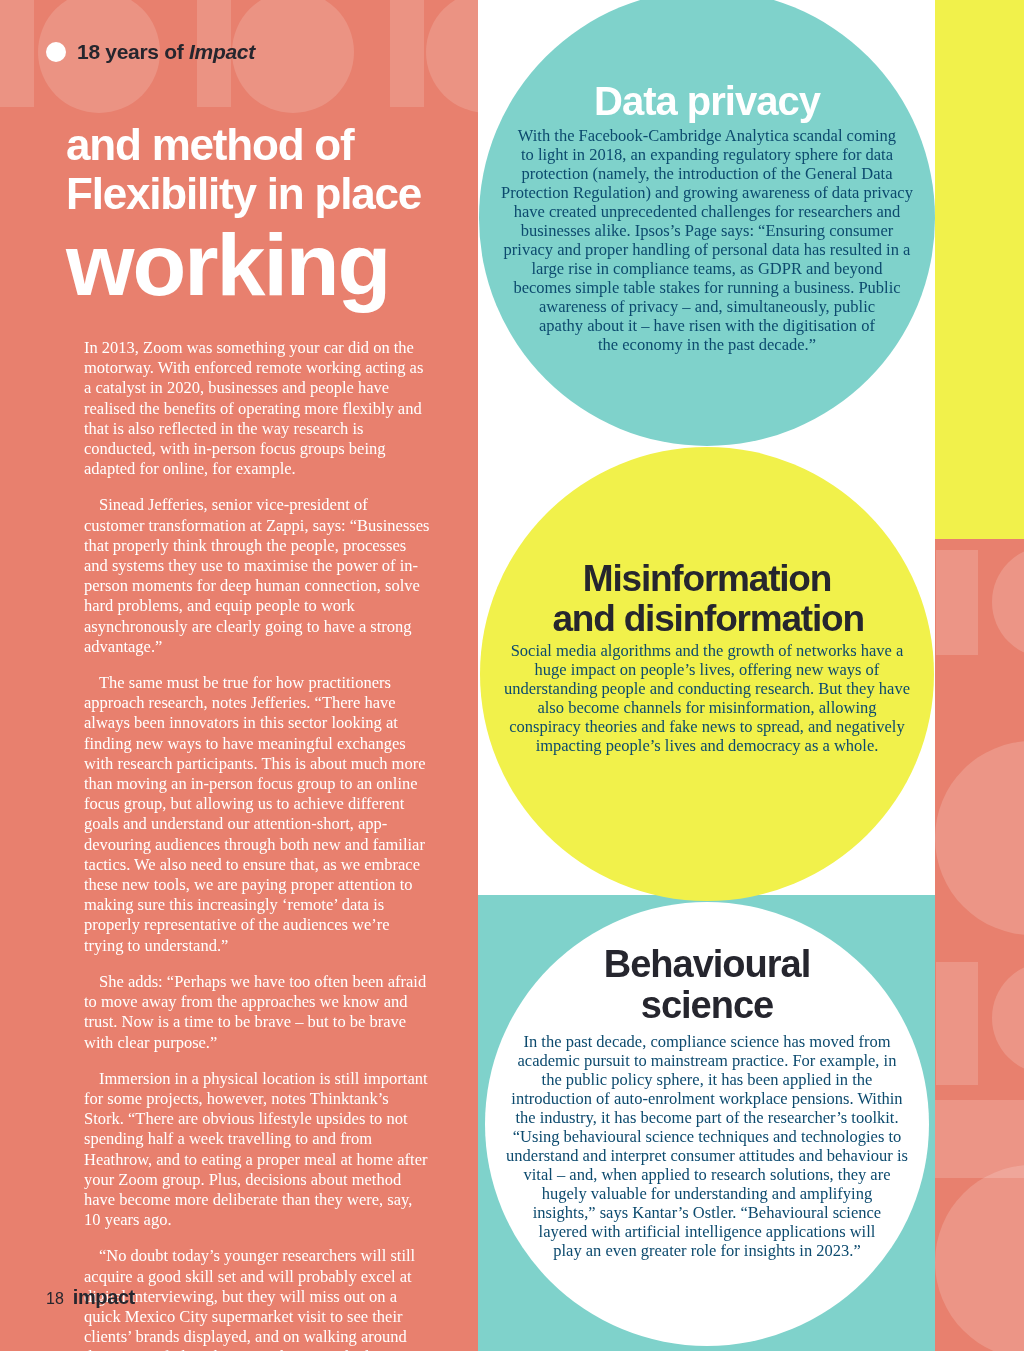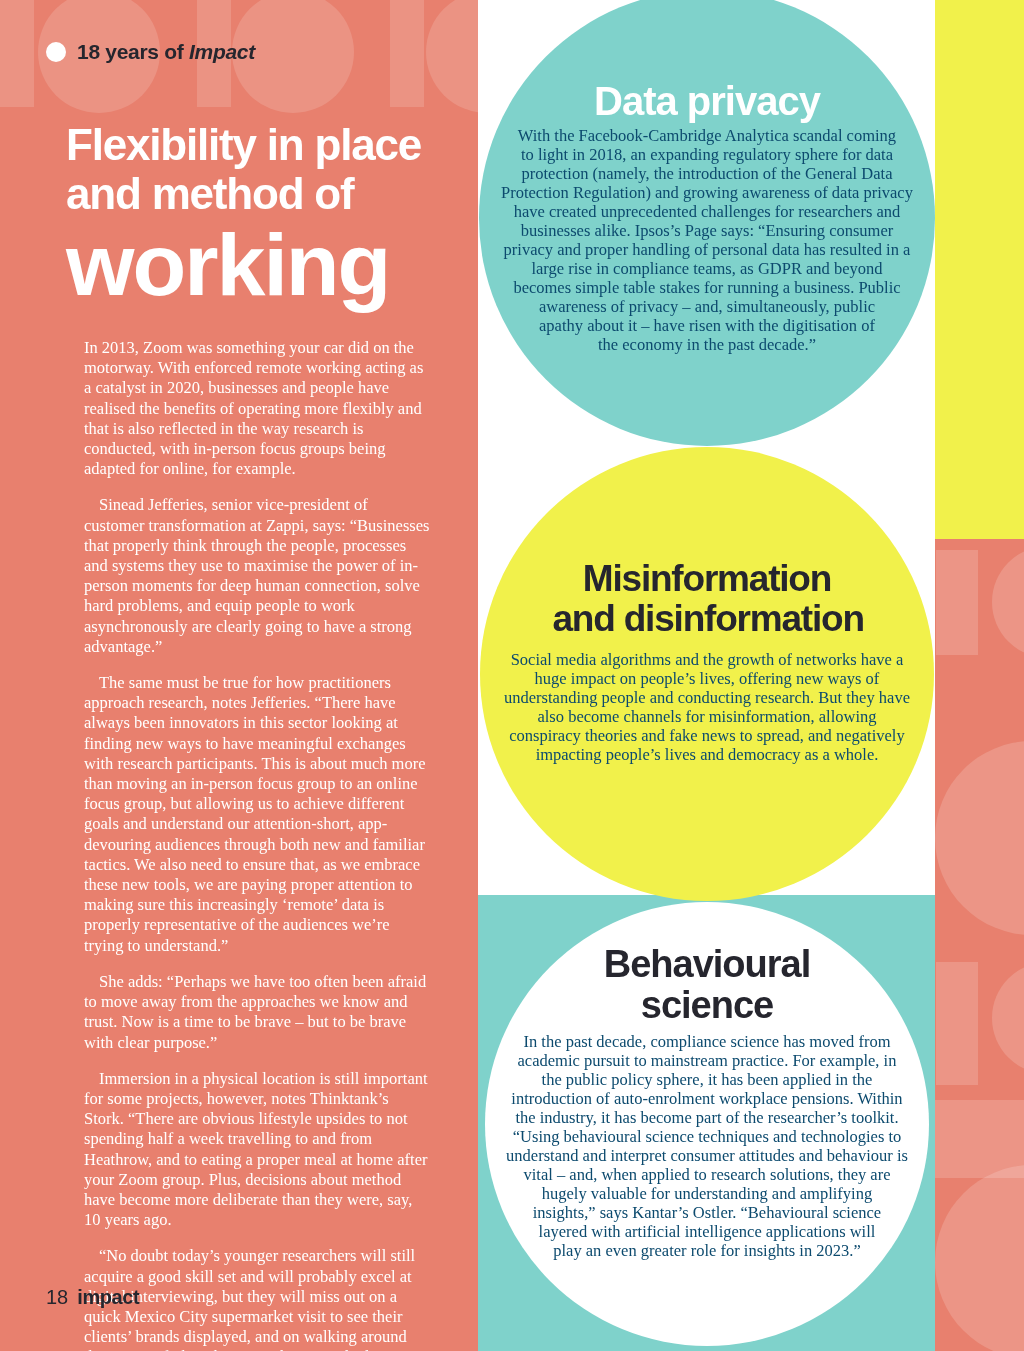--- a/index.html
+++ b/index.html
@@ -19,21 +19,21 @@
   .headline{position:absolute;left:66px;top:120px;color:#ffffff;font-weight:800;white-space:nowrap;}
   .headline .hl-line{font-size:44px;line-height:49px;letter-spacing:-1.2px;}
   .headline .hl-big{font-size:88px;line-height:86px;letter-spacing:-2px;margin-top:4px;}
 
   .article-body{position:absolute;left:68px;top:322px;width:379px;
         font-family:"Liberation Serif",serif;font-size:16.5px;line-height:20.2px;color:#ffffff;}
   .article-body p{margin:16px;}
   .article-body p + p{text-indent:15px;}
 
   .folio{position:absolute;left:46px;top:1286px;display:flex;align-items:baseline;gap:9px;color:#26262e;}
-  .folio-num{font-size:20px;font-weight:400;}
+  .folio-num{font-size:16px;font-weight:400;}
   .folio-mag{font-size:20px;font-weight:800;letter-spacing:-0.4px;}
 
   
   .rail-yellow{position:absolute;left:935px;top:0;width:89px;height:539px;background:#F1F14B;}
   .rail-salmon{position:absolute;left:935px;top:539px;width:89px;height:812px;background:#E8806E;overflow:hidden;}
   .rail-salmon .decor{background:rgba(255,255,255,0.17);}
 
   
   .bubble{position:absolute;border-radius:50%;overflow:hidden;text-align:center;}
   .shape-l{float:left;width:50%;height:100%;shape-margin:14px;
@@ -44,21 +44,21 @@
   .bubble .b-title{font-weight:800;letter-spacing:-1px;padding-left:32px;}
   .bubble .b-body{font-family:"Liberation Serif",serif;font-size:16.5px;line-height:19px;color:#0c4a6e;margin:0;}
   .bubble .b-body p{margin:0;}
 
   .bubble-teal{left:479px;top:-10px;width:456px;height:456px;background:#7FD2CB;}
   .bubble-teal .b-title{margin-top:90px;font-size:40px;line-height:42px;color:#ffffff;}
   .bubble-teal .b-body{margin-top:4px;}
 
   .bubble-yellow{left:480px;top:447px;width:454px;height:454px;background:#F1F14B;}
   .bubble-yellow .b-title{margin-top:112px;font-size:37px;line-height:40px;color:#26262e;letter-spacing:-1.2px;}
-  .bubble-yellow .b-body{margin-top:11px;}
+  .bubble-yellow .b-body{margin-top:2px;}
 
   .teal-square{position:absolute;left:478px;top:895px;width:457px;height:456px;background:#7FD2CB;}
   .bubble-white{left:485px;top:902px;width:444px;height:444px;background:#ffffff;}
   .bubble-white .b-title{margin-top:30px;font-size:38px;line-height:41px;color:#26262e;}
   .bubble-white .b-body{margin-top:6px;}
 </style>
 </head>
 <body>
 
 <div class="page">
@@ -71,22 +71,22 @@
     <div class="decor circle" style="left:232px;top:-9px;width:122px;height:122px;"></div>
     <div class="decor" style="left:390px;top:0;width:34px;height:107px;"></div>
     <div class="decor circle" style="left:426px;top:-9px;width:122px;height:122px;"></div>
 
     <div class="kicker">
       <span class="kicker-dot"></span>
       <span class="kicker-text"><span>18 years of</span>&nbsp;<span class="it">Impact</span></span>
     </div>
 
     <div class="headline">
+      <div class="hl-line">and method of</div>
       <div class="hl-line">Flexibility in place</div>
-      <div class="hl-line">and method of</div>
       <div class="hl-big">working</div>
     </div>
 
     <div class="article-body">
       <p>In 2013, Zoom was something your car did on the motorway. With enforced remote working acting as a catalyst in 2020, businesses and people have realised the benefits of operating more flexibly and that is also reflected in the way research is conducted, with in-person focus groups being adapted for online, for example.</p>
       <p>Sinead Jefferies, senior vice-president of customer transformation at Zappi, says: “Businesses that properly think through the people, processes and systems they use to maximise the power of in-person moments for deep human connection, solve hard problems, and equip people to work asynchronously are clearly going to have a strong advantage.”</p>
       <p>The same must be true for how practitioners approach research, notes Jefferies. “There have always been innovators in this sector looking at finding new ways to have meaningful exchanges with research participants. This is about much more than moving an in-person focus group to an online focus group, but allowing us to achieve different goals and understand our attention-short, app-devouring audiences through both new and familiar tactics. We also need to ensure that, as we embrace these new tools, we are paying proper attention to making sure this increasingly ‘remote’ data is properly representative of the audiences we’re trying to understand.”</p>
       <p>She adds: “Perhaps we have too often been afraid to move away from the approaches we know and trust. Now is a time to be brave – but to be brave with clear purpose.”</p>
       <p>Immersion in a physical location is still important for some projects, however, notes Thinktank’s Stork. “There are obvious lifestyle upsides to not spending half a week travelling to and from Heathrow, and to eating a proper meal at home after your Zoom group. Plus, decisions about method have become more deliberate than they were, say, 10 years ago.</p>
       <p>“No doubt today’s younger researchers will still acquire a good skill set and will probably excel at digital interviewing, but they will miss out on a quick Mexico City supermarket visit to see their clients’ brands displayed, and on walking around the streets of Shanghai to see how people dress. In effect, such marginal observations produce a certain 3D aspect to ‘getting’ the culture of the people interviewed, and may make the difference between a memorable research project and just another project.”</p>

